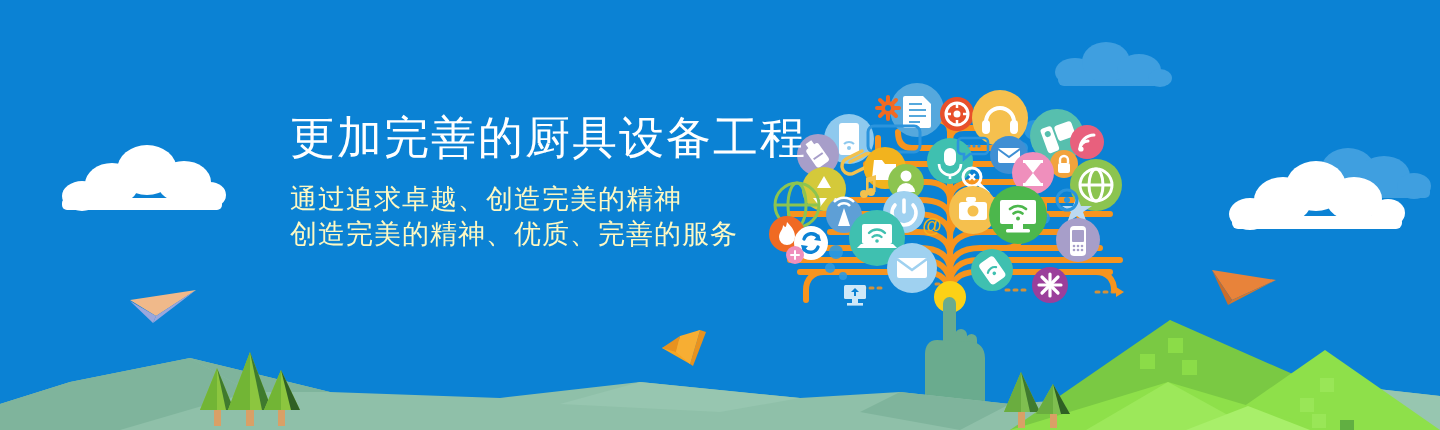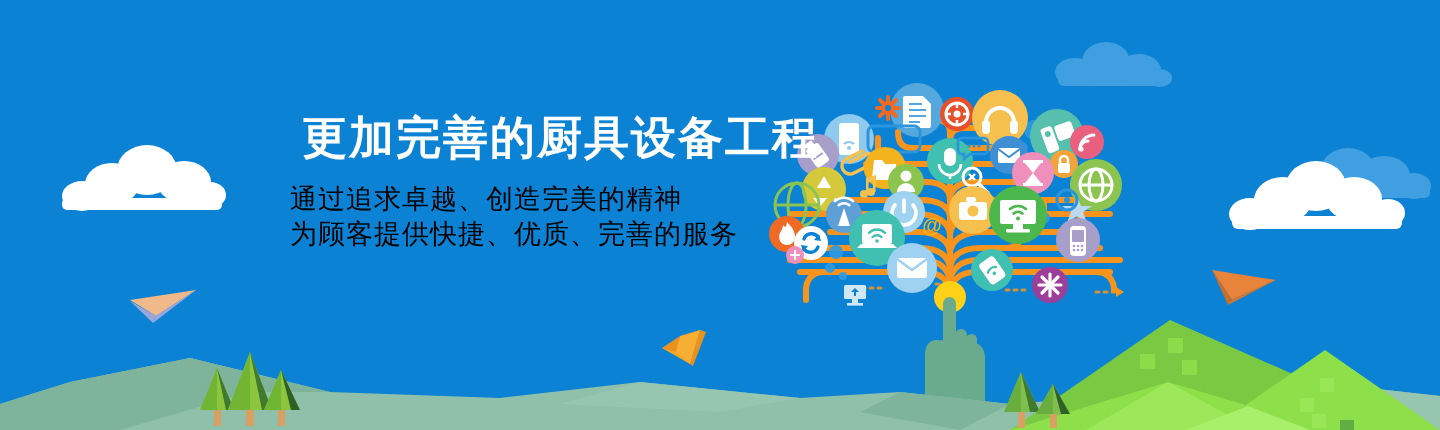--- a/index.html
+++ b/index.html
@@ -11,28 +11,28 @@
     background:#0b82d4;
     font-family:"Liberation Sans","DejaVu Sans",sans-serif;
   }
   .layer{position:absolute;top:0;left:0;width:1440px;height:430px;}
 
   
   #copy{position:absolute;left:290px;top:112px;width:470px;}
   #headline{
     color:#ffffff;
     font-size:45px;
-    font-weight:bold;
+    font-weight:normal;
     letter-spacing:2px;
     line-height:1.15;
-    margin:0 0 18px 12px;
+    margin:0 0 18px 0;
     white-space:nowrap;
   }
   .sub-line{
-    color:#000000;
+    color:#fef9c3;
     font-size:27px;
     font-weight:normal;
     letter-spacing:1px;
     line-height:35px;
     white-space:nowrap;
   }
 </style>
 </head>
 <body>
 
@@ -539,17 +539,17 @@
         <polygon points="1053,384 1053,414 1036,414" fill="#6aad3f"></polygon>
         <polygon points="1053,384 1070,414 1061,414" fill="#2f6024"></polygon>
       </g>
     </g>
   </svg>
 
   <div id="copy">
     <h1 id="headline">更加完善的厨具设备工程</h1>
     <div>
       <div class="sub-line">通过追求卓越、创造完美的精神</div>
-      <div class="sub-line">为顾客提供快捷、优质、完善的服务</div>
+      <div class="sub-line">创造完美的精神、优质、完善的服务</div>
     </div>
   </div>
 
 </div>
 
 </body></html>

